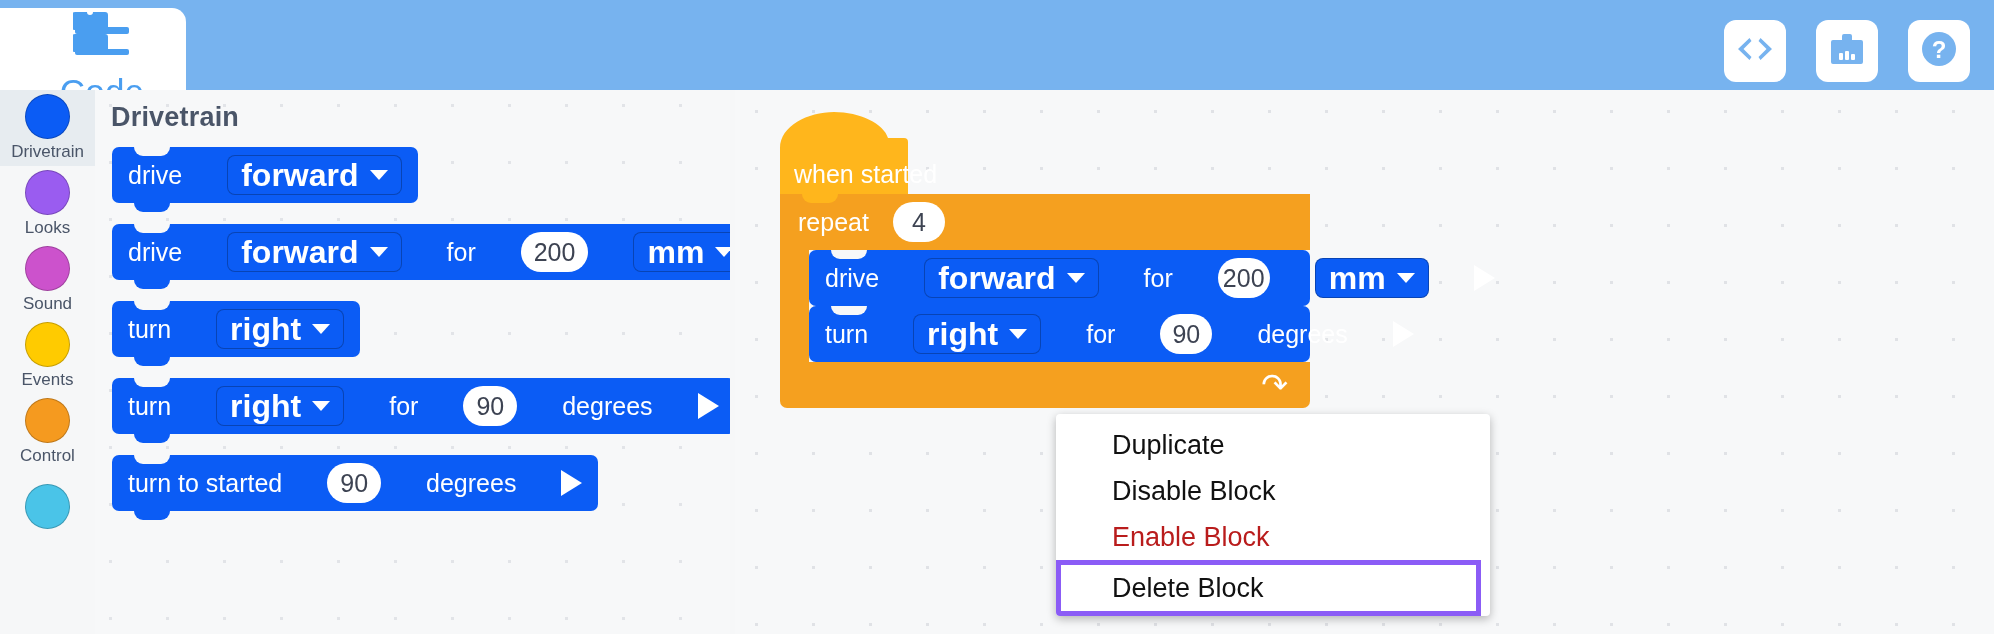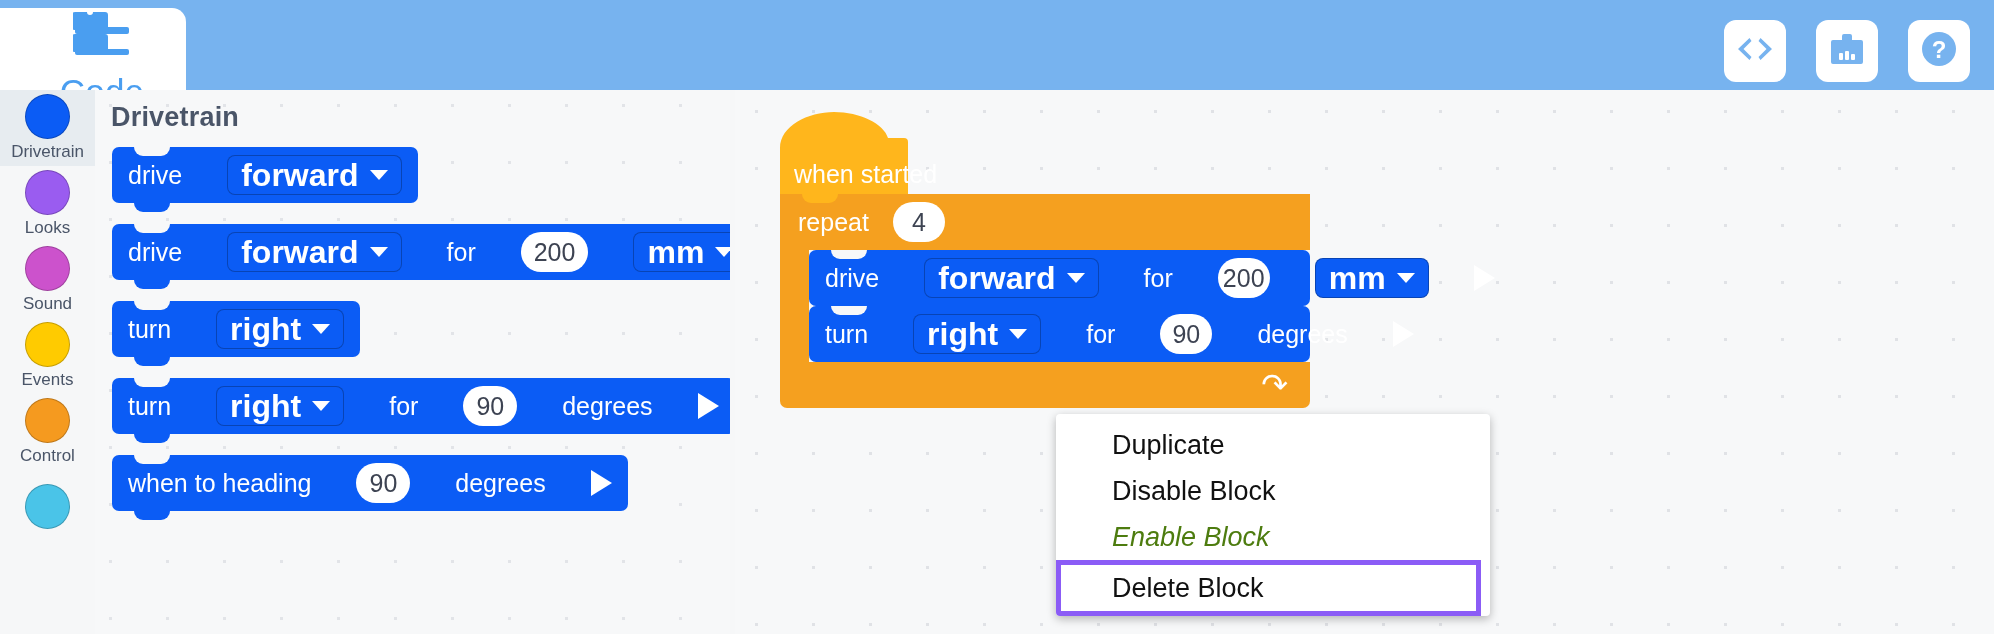--- a/index.html
+++ b/index.html
@@ -131,21 +131,21 @@
     background:#fff; border-radius:4px;
     box-shadow:0 3px 10px rgba(0,0,0,.28);
     padding:8px 9px 0 0; overflow:hidden;
     z-index:50;
     margin-left:8px;
   }
   .ctxitem{
     height:46px; display:flex; align-items:center; padding-left:56px;
     font-size:27px; color:#111; cursor:pointer;
   }
-  .ctxitem.disabled{ color:#4d7c0f; cursor:default;font-style:italic; }
+  .ctxitem.disabled{ color:#b91c1c; cursor:default; }
   .ctxitem.highlight{
     border:5px solid #8b5cf6; height:56px; padding-left:51px;
     background:#fff;
   }
 </style>
 </head>
 <body>
 
 <div class="header">
 
@@ -267,21 +267,21 @@
           <span class="caret"></span>
         </span>
         <span class="lbl">for</span>
         <span class="num">90</span>
         <span class="lbl">degrees</span>
         <span class="play"></span>
         <span class="blk-notch-bot"></span>
       </div>
       <div class="blk blue" style="left: 17px; top: 365px; border-radius: 7px;">
         <span class="blk-notch-top"></span>
-        <span class="lbl">when to heading</span>
+        <span class="lbl">turn to started</span>
         <span class="num">90</span>
         <span class="lbl">degrees</span>
         <span class="play"></span>
         <span class="blk-notch-bot"></span>
       </div>
     </div>
 
 </div>
 
 <div class="workspace">

